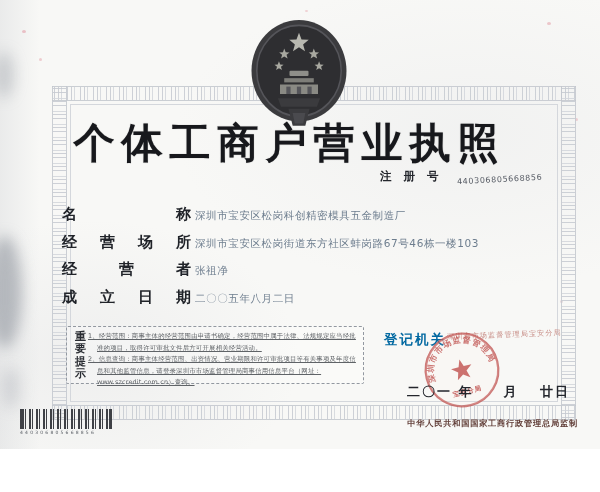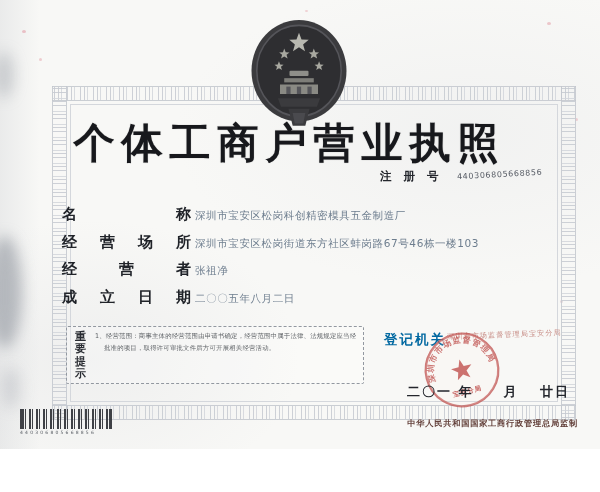--- a/index.html
+++ b/index.html
@@ -55,21 +55,21 @@
 
   .emblem{position:absolute;left:246px;top:18px;width:106px;height:114px;}
 
   .title{
     position:absolute;left:0;top:116px;width:515px;text-align:center;
     font-size:41px;font-weight:bold;color:#17181c;letter-spacing:7px;
     font-family:"DejaVu Sans","Liberation Sans",sans-serif;
     text-shadow:0 0 1px rgba(0,0,0,.4);white-space:nowrap;margin-left:32px;
   }
 
-  .regno-row{position:absolute;left:380px;top:169px;display:flex;align-items:center;}
+  .regno-row{position:absolute;left:380px;top:169px;display:flex;align-items:flex-end;}
   .regno-label{font-size:11.5px;font-weight:bold;color:#23262c;letter-spacing:4px;white-space:nowrap;}
   .regno-value{
     margin-left:14px;margin-top:-4px;font-size:8px;color:#565b64;letter-spacing:.6px;
     transform:rotate(-3deg);white-space:nowrap;
   }
 
   .fields{position:absolute;left:62px;top:205px;}
   .field-row{display:flex;align-items:baseline;height:27.5px;}
   .field-label{
     width:133px;font-size:15px;font-weight:bold;color:#202329;
@@ -80,21 +80,21 @@
   }
 
   .notice-box{
     position:absolute;left:66px;top:326px;width:298px;height:58px;
     border:1px dashed #9298a0;border-radius:2px;
     display:flex;align-items:stretch;padding:4px 6px 3px 8px;box-sizing:border-box;
     background:rgba(255,255,255,.25);
   }
   .notice-side{display:flex;flex-direction:column;justify-content:space-between;
     font-size:11px;font-weight:bold;color:#2a2d33;line-height:12px;width:13px;flex:0 0 auto;}
-  .notice-lines{margin-left:7px;color:#5f6367;font-size:6.4px;line-height:11.5px;}
+  .notice-lines{color:#5f6367;font-size:6.4px;line-height:11.5px;text-decoration:underline;}
   .notice-lines p{margin:0;padding-left:9px;text-indent:-9px;letter-spacing:.2px;}
 
   .registry-label{
     position:absolute;left:384px;top:331px;font-size:13.5px;font-weight:bold;
     color:#0369a1;letter-spacing:2px;white-space:nowrap;
   }
   .authority-line{
     position:absolute;left:447px;top:330px;font-size:7.2px;color:#c28079;
     letter-spacing:1px;transform:rotate(-2deg);white-space:nowrap;opacity:.9;
   }
@@ -193,20 +193,21 @@
 
   <div class="notice-box">
     <div class="notice-side">
       <span>重</span>
       <span>要</span>
       <span>提</span>
       <span>示</span>
     </div>
     <div class="notice-lines">
       <p>1、经营范围：商事主体的经营范围由申请书确定，经营范围中属于法律、法规规定应当经批准的项目，取得许可审批文件后方可开展相关经营活动。</p>
+      <p>2、信息查询：商事主体经营范围、出资情况、营业期限和许可审批项目等有关事项及年度信息和其他监管信息，请登录深圳市市场监督管理局商事信用信息平台（网址：www.szcredit.com.cn）查询。</p>
     </div>
   </div>
 
   <div class="registry-label">登记机关</div>
   <div class="authority-line">深圳市市场监督管理局宝安分局</div>
 
   <svg class="seal" viewBox="0 0 100 100" aria-hidden="true">
     <defs>
       <path id="sealArc" d="M 14.5,62 A 37,37 0 1 1 85.5,62" fill="none"></path>
     </defs>

